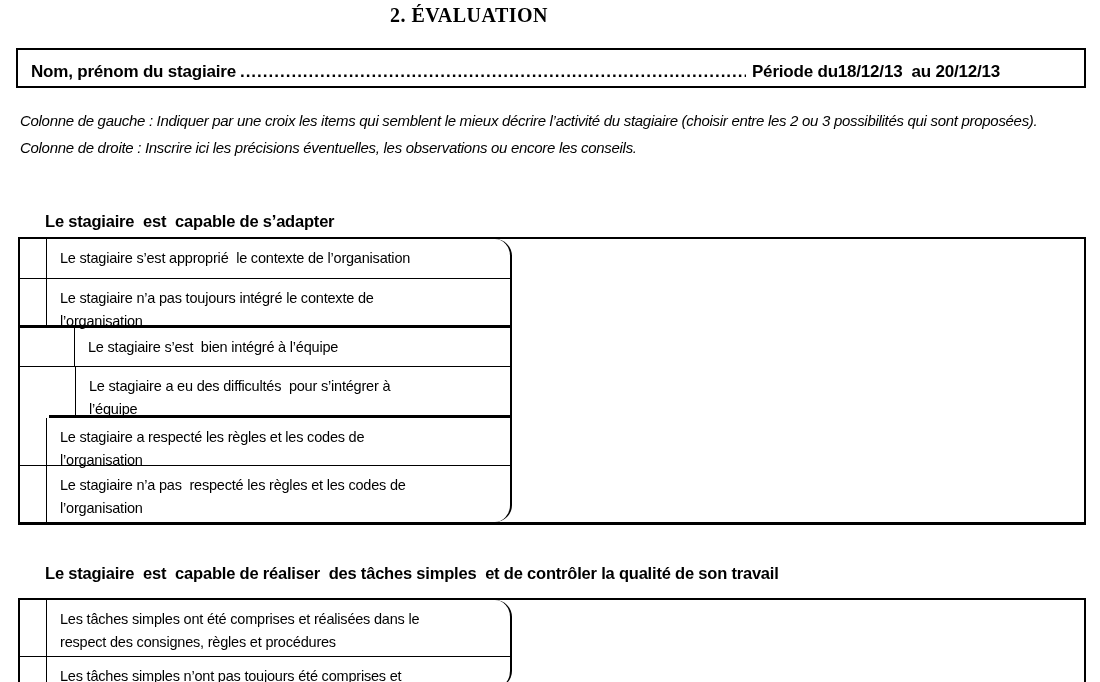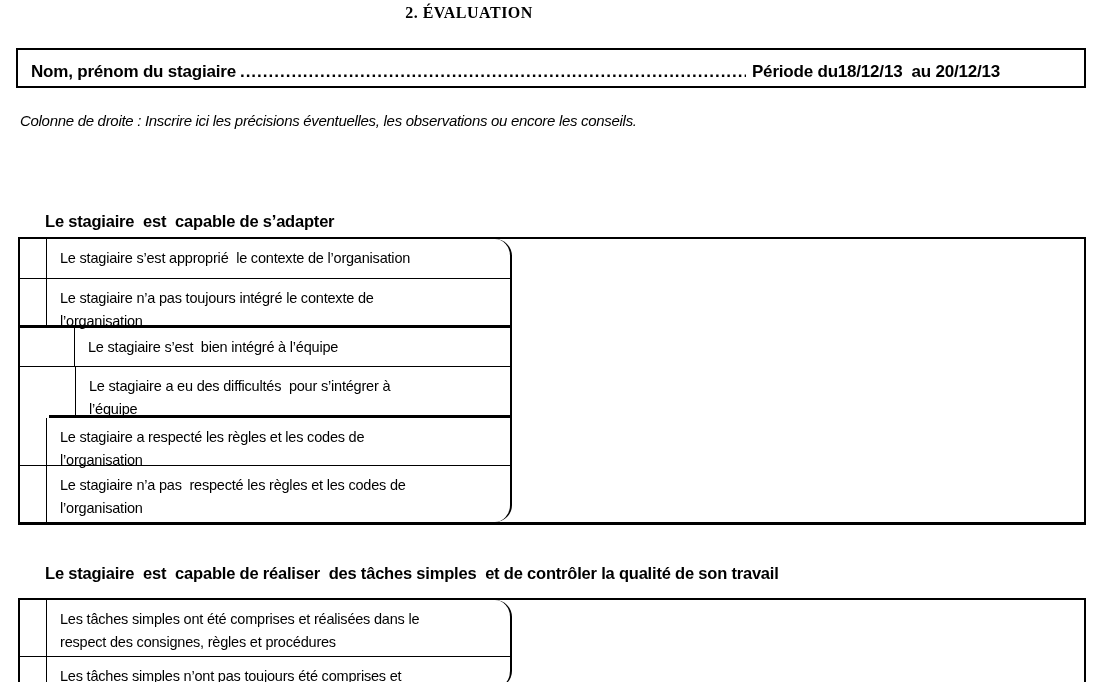--- a/index.html
+++ b/index.html
@@ -11,21 +11,21 @@
     overflow: hidden;
     position: relative;
   }
   .page { position: absolute; inset: 0; width: 1100px; height: 682px; }
 
   
   .doc-title {
     position: absolute; top: 4px; left: 0; width: 938px;
     text-align: center;
     font-family: "Liberation Serif", serif;
-    font-weight: bold; font-size: 16px; letter-spacing: 0.5px;
+    font-weight: bold; font-size: 20px; letter-spacing: 0.5px;
   }
 
   
   .name-box {
     position: absolute; left: 16px; top: 48px;
     width: 1070px; height: 40px;
     border: 2px solid #000;
     display: flex; align-items: center;
     padding: 8px 84px 0 13px;
     font-weight: bold; font-size: 17px; letter-spacing: -0.2px;
@@ -96,20 +96,21 @@
 
   <div class="doc-title">2. ÉVALUATION</div>
 
   <div class="name-box">
     <span>Nom, prénom du stagiaire</span>
     <span class="dots">................................................................................................................................</span>
     <span class="period">Période du18/12/13  au 20/12/13</span>
   </div>
 
   <div class="instructions">
+    <div>Colonne de gauche : Indiquer par une croix les items qui semblent le mieux décrire l’activité du stagiaire (choisir entre les 2 ou 3 possibilités qui sont proposées).</div>
     <div>Colonne de droite : Inscrire ici les précisions éventuelles, les observations ou encore les conseils.</div>
   </div>
 
   <div class="section-heading s1">Le stagiaire  est  capable de s’adapter</div>
 
   <div class="eval-table t1">
     <div class="rows-col">
       <div class="row">
         <div class="check-cell"></div>
         <div class="item-cell">Le stagiaire s’est approprié  le contexte de l’organisation</div>

